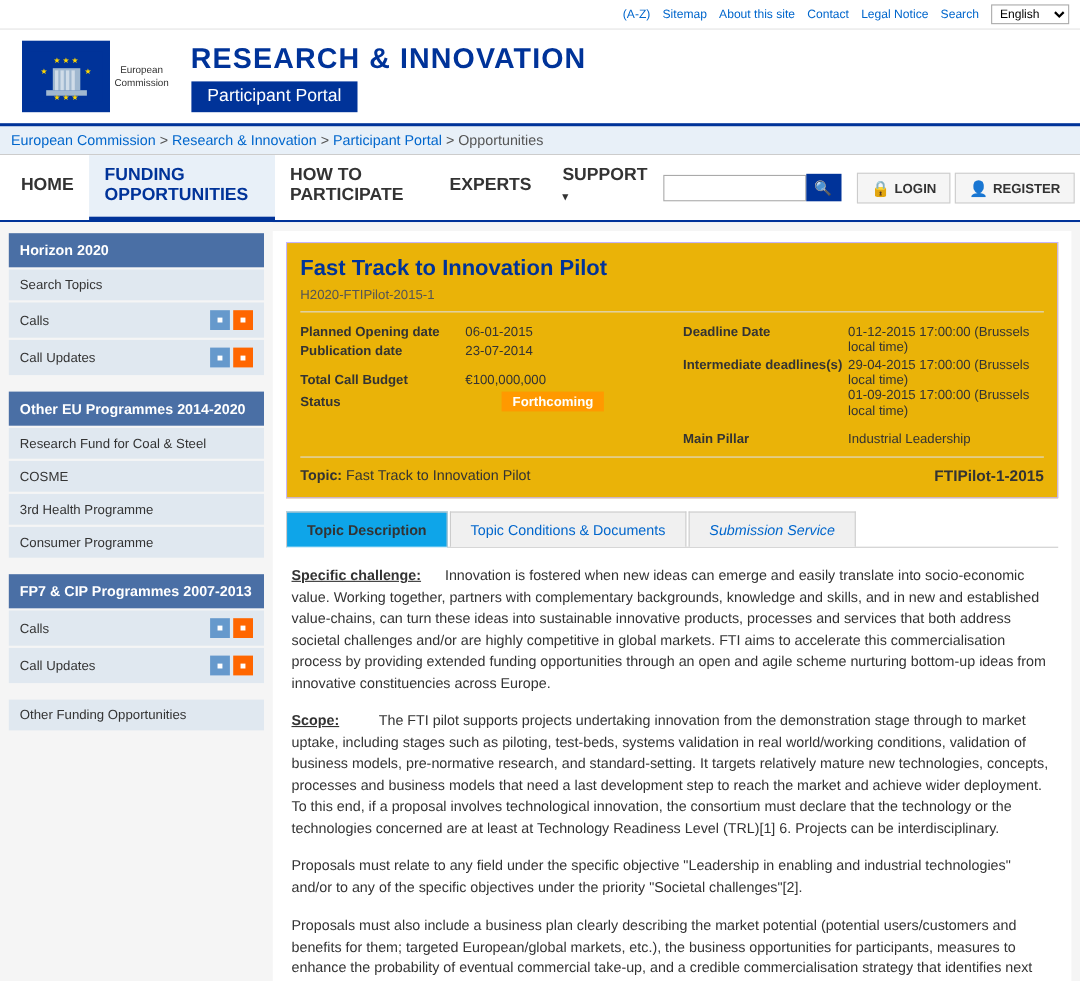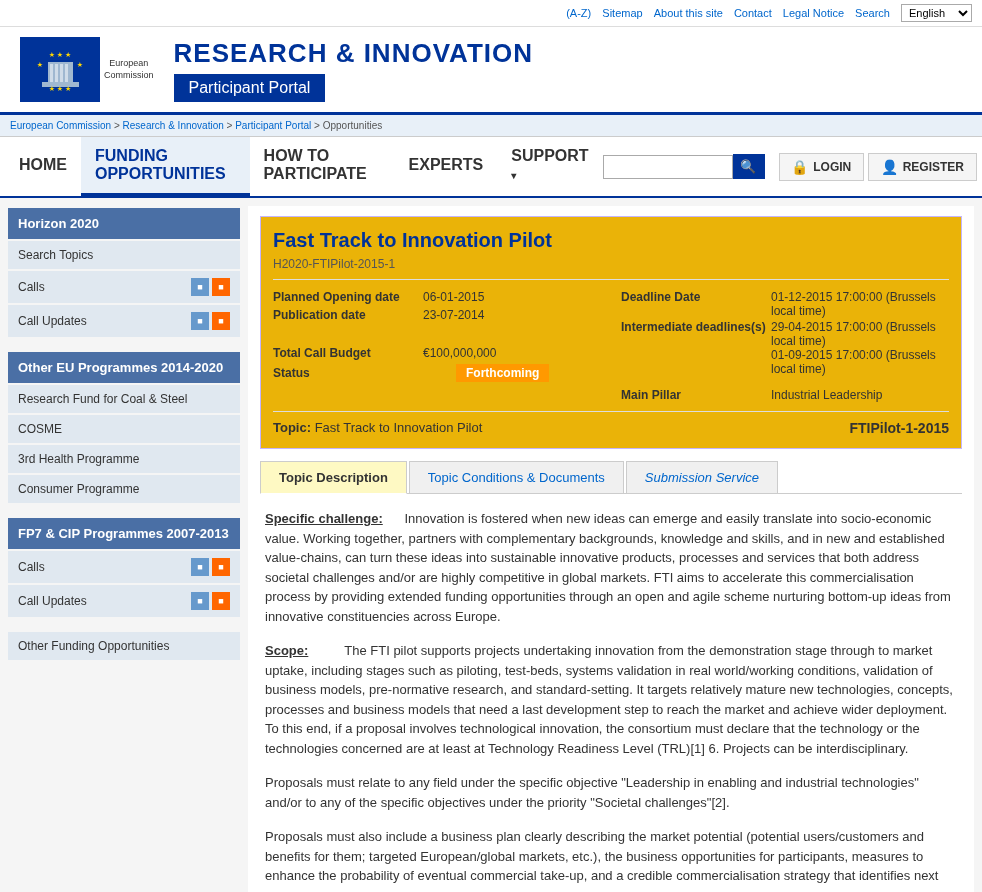--- a/index.html
+++ b/index.html
@@ -46,21 +46,21 @@
       font-size: 16px;
       padding: 5px 15px;
       display: inline-block;
       margin-top: 5px;
     }
 
     
     .breadcrumb {
       background: #e8f0f8;
       padding: 5px 10px;
-      font-size: 10px;
+      font-size: 13px;
       color: #555;
       border-bottom: 1px solid #ccc;
     }
     .breadcrumb a { color: #0066cc; text-decoration: none; }
     .breadcrumb span { color: #555; }
 
     
     .nav-bar {
       background: #fff;
       border-bottom: 2px solid #003399;
@@ -228,21 +228,21 @@
       padding: 8px 18px;
       font-size: 13px;
       cursor: pointer;
       border: 1px solid #ccc;
       border-bottom: none;
       margin-right: 2px;
       background: #f0f0f0;
       color: #0066cc;
     }
     .tab.active {
-      background: #fef9c3;
+      background: #0ea5e9;
       color: #333;
       font-weight: bold;
       border-bottom: 1px solid #fff;
       margin-bottom: -1px;
       z-index: 1;
       position: relative;
     }
 
     
     .tab-content {
@@ -435,21 +435,21 @@
       <div class="call-title">Fast Track to Innovation Pilot</div>
       <div class="call-id">H2020-FTIPilot-2015-1</div>
 
       <div style="display: flex; gap: 20px; font-size: 12px;">
 
         <div style="flex: 1;">
           <div class="detail-item" style="margin-bottom: 4px;">
             <span class="detail-label">Planned Opening date</span>
             <span>06-01-2015</span>
           </div>
-          <div class="detail-item" style="margin-bottom: 16px;">
+          <div class="detail-item" style="margin-bottom: 4px;">
             <span class="detail-label">Publication date</span>
             <span>23-07-2014</span>
           </div>
           <div style="height: 8px;"></div>
           <div class="detail-item" style="margin-bottom: 4px;">
             <span class="detail-label">Total Call Budget</span>
             <span>€100,000,000</span>
           </div>
           <div class="detail-item" style="margin-bottom: 4px; align-items: center; gap: 33px;">
             <span class="detail-label">Status</span>

